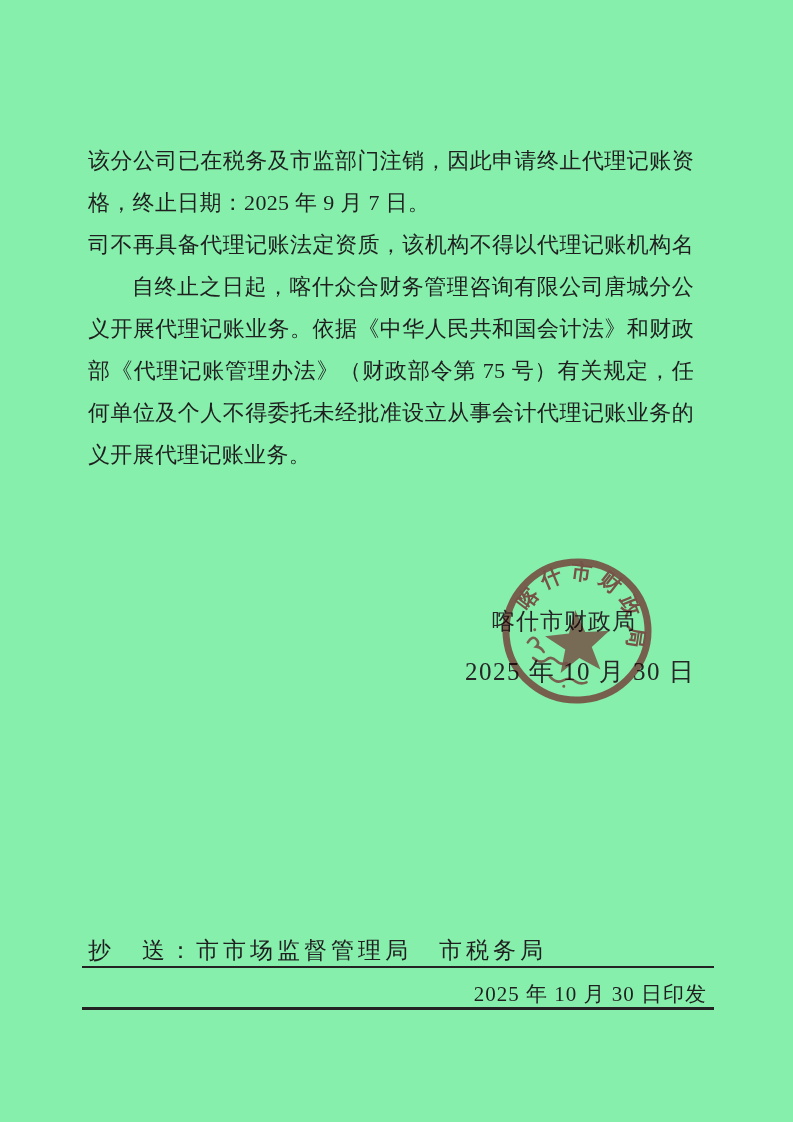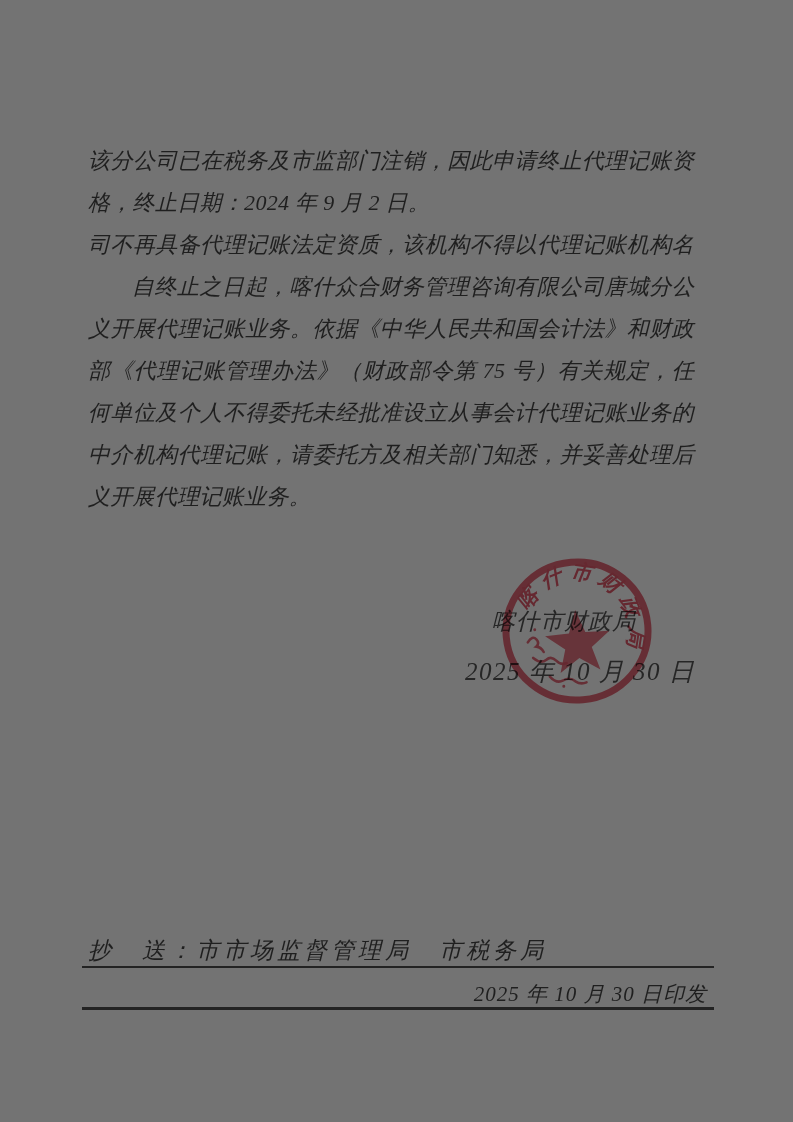--- a/index.html
+++ b/index.html
@@ -1,21 +1,20 @@
 <!DOCTYPE html>
 <html><head>
 <meta charset="utf-8">
 <style>
   html,body{margin:0;padding:0;background:#ffffff;}
   .page{
     position:relative;width:793px;height:1122px;margin:0 auto;
-    background:#737373;overflow:hidden;
+    background:#86efac;overflow:hidden;
     font-family:"Liberation Serif","DejaVu Serif",serif;
     color:#1f1f1f;
-    font-style:italic;
   }
   
   .body-text{position:absolute;left:88px;top:140px;width:606px;}
   .line{
     height:42px;line-height:42px;font-size:22px;
     letter-spacing:0.3px;white-space:nowrap;
   }
   .line.fill{
     white-space:normal;text-align:justify;text-align-last:justify;
     text-justify:inter-character;
@@ -33,27 +32,26 @@
   .footer-print-date{position:absolute;right:86px;top:980px;font-size:21px;letter-spacing:1px;}
   .rule-2{position:absolute;left:82px;top:1007px;width:632px;height:3px;background:#232323;}
 </style>
 </head>
 <body>
 
 <div class="page">
 
   <div class="body-text">
     <div class="line fill">该分公司已在税务及市监部门注销，因此申请终止代理记账资</div>
-    <div class="line">格，终止日期：2024 年 9 月 2 日。</div>
+    <div class="line">格，终止日期：2025 年 9 月 7 日。</div>
     <div class="line fill">司不再具备代理记账法定资质，该机构不得以代理记账机构名</div>
     <div class="line fill indent">自终止之日起，喀什众合财务管理咨询有限公司唐城分公</div>
     <div class="line fill">义开展代理记账业务。依据《中华人民共和国会计法》和财政</div>
     <div class="line fill">部《代理记账管理办法》（财政部令第 75 号）有关规定，任</div>
     <div class="line fill">何单位及个人不得委托未经批准设立从事会计代理记账业务的</div>
-    <div class="line fill">中介机构代理记账，请委托方及相关部门知悉，并妥善处理后</div>
     <div class="line">义开展代理记账业务。</div>
   </div>
 
   <div class="sig-agency">喀什市财政局</div>
   <div class="sig-date">2025 年 10 月 30 日</div>
 
   <svg class="seal" width="156" height="152" viewBox="0 0 156 152" aria-hidden="true">
     <defs>
       <path id="seal-arc" d="M 27.1 55.2 A 52 52 0 1 1 118.6 102.8" fill="none"></path>
     </defs>

